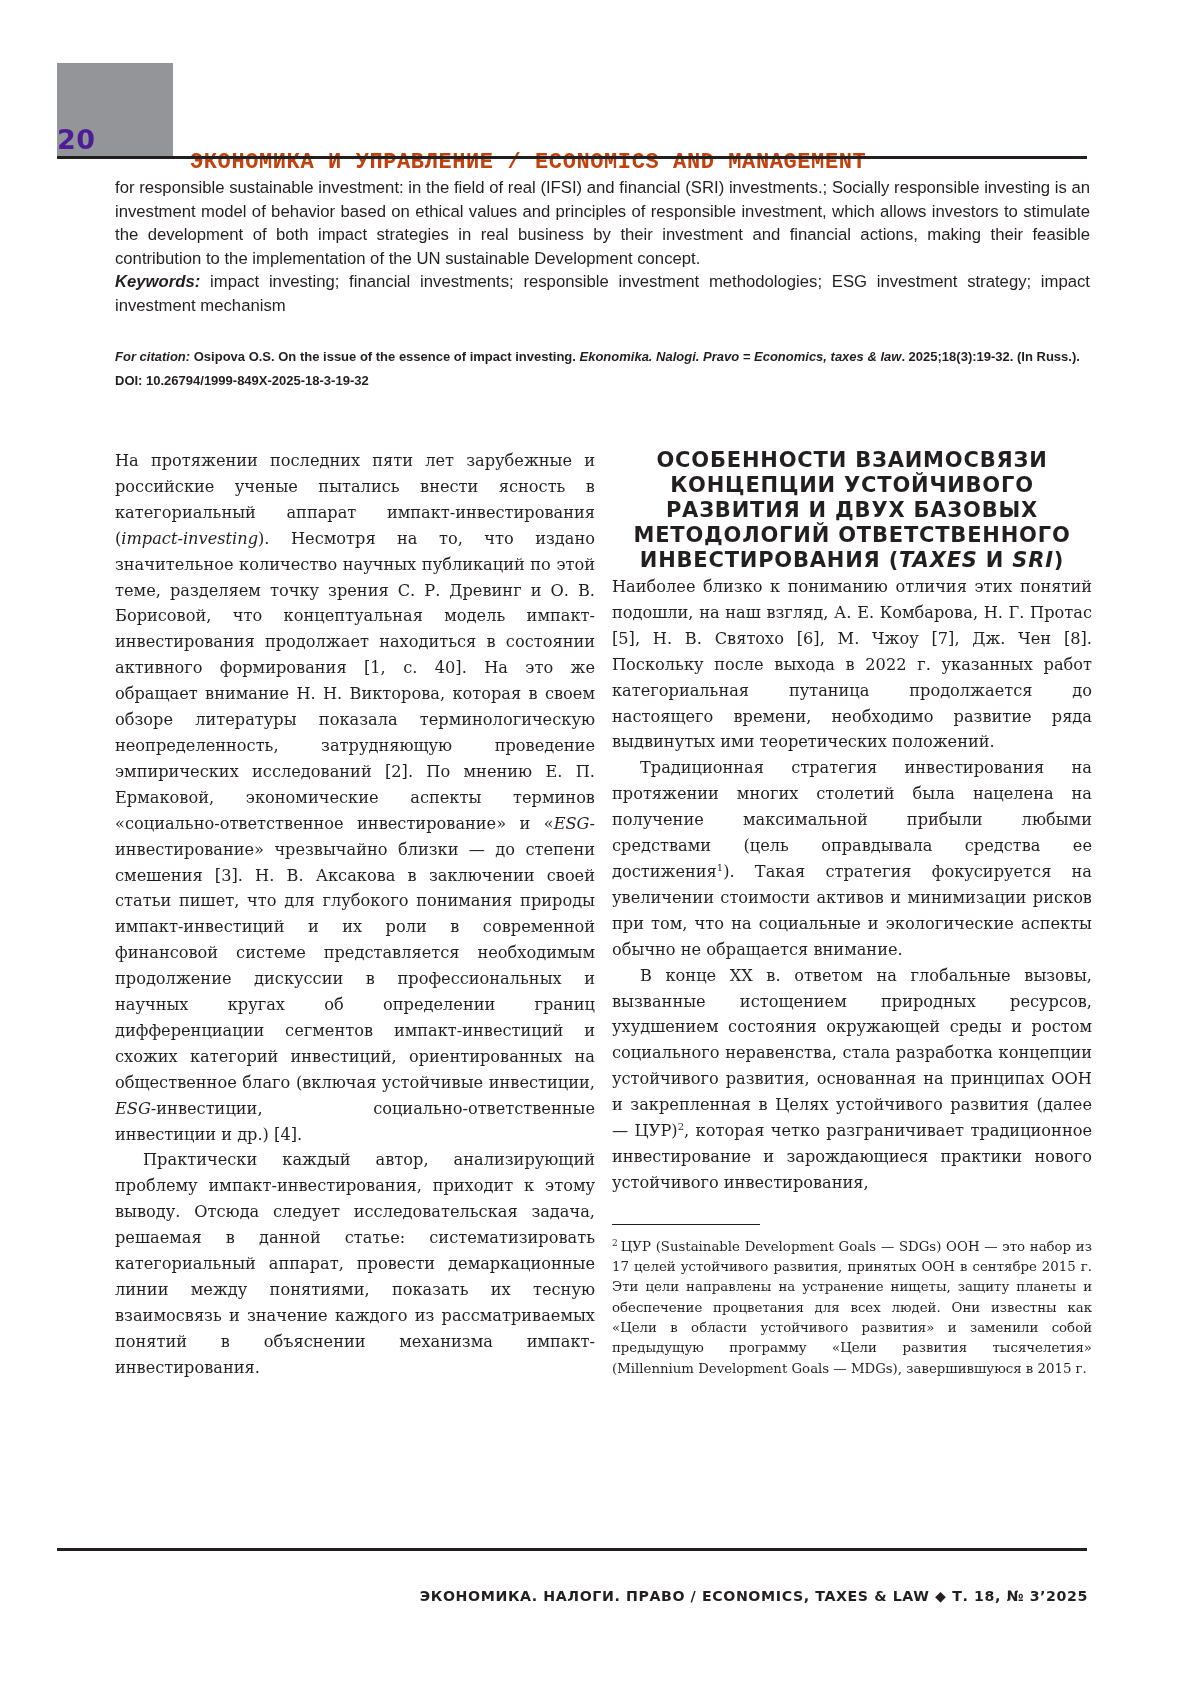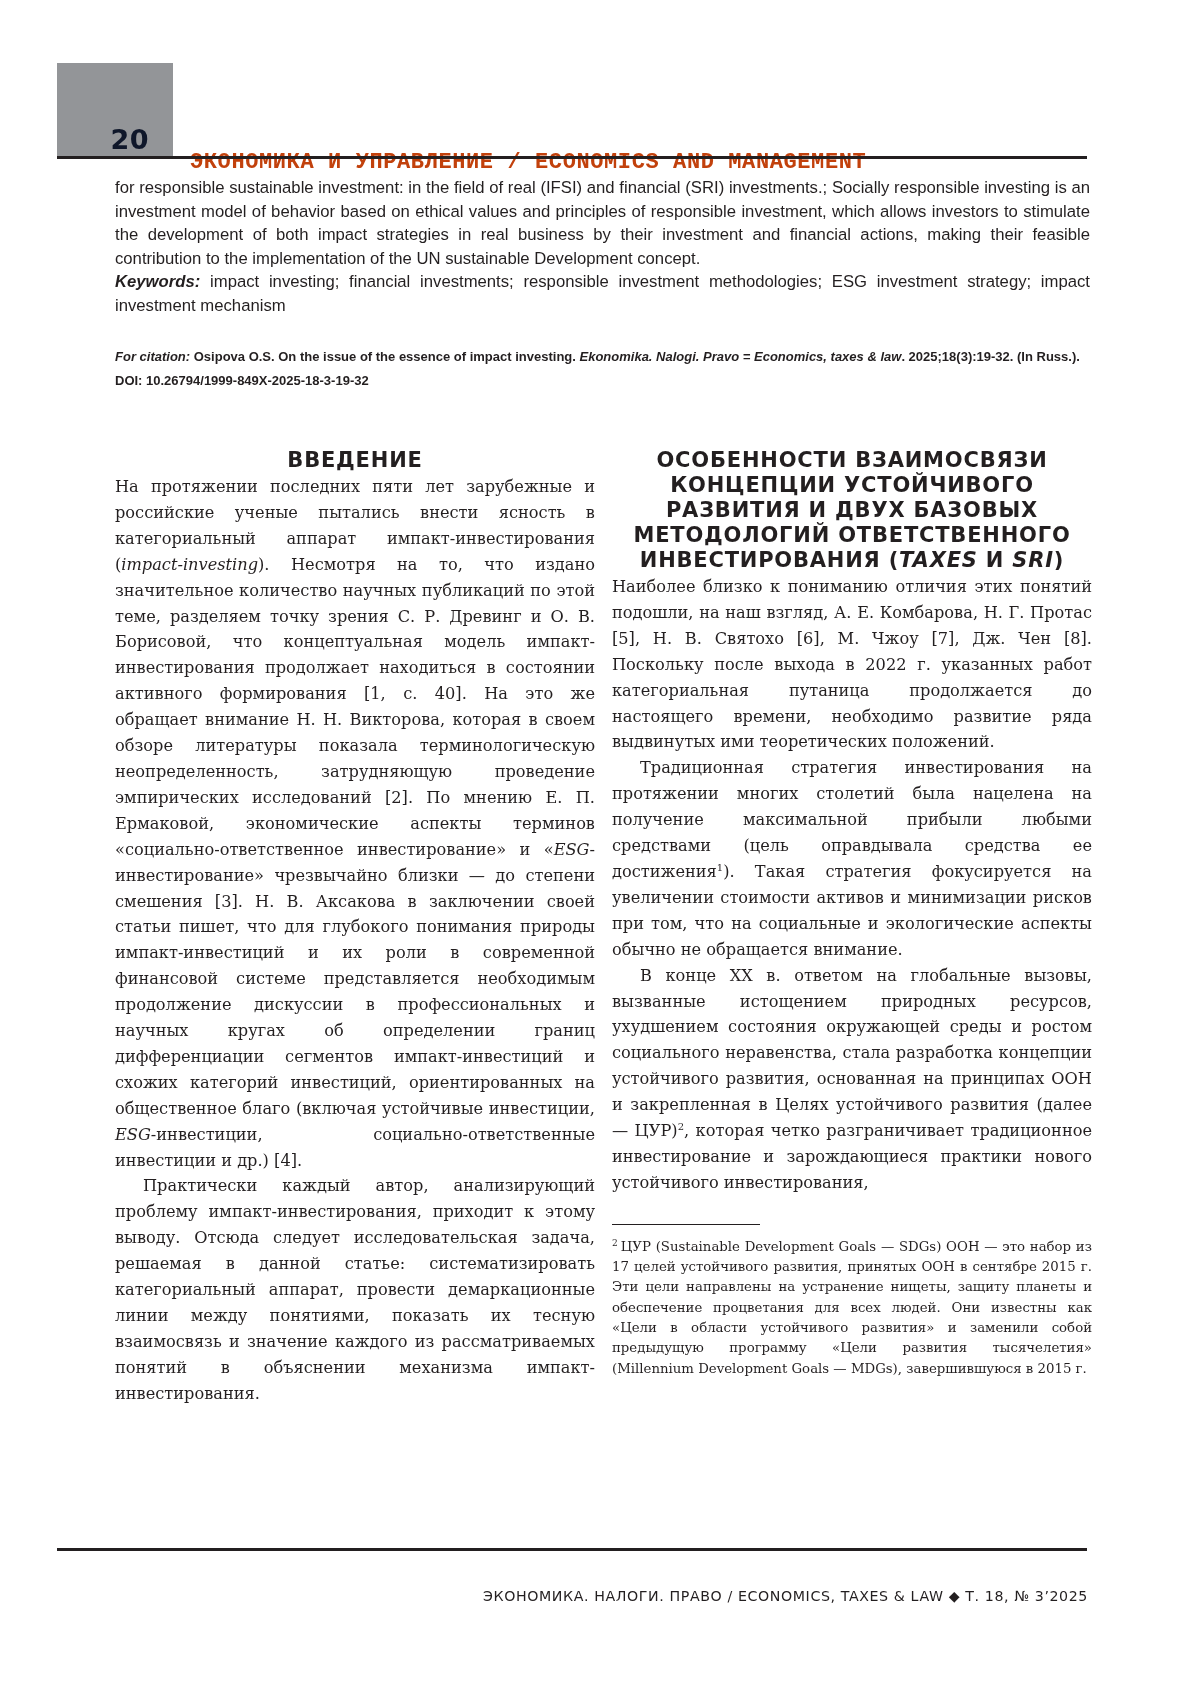--- a/index.html
+++ b/index.html
@@ -3,22 +3,22 @@
 <meta charset="utf-8">
 <style>
   html, body { margin: 0; padding: 0; background: #ffffff; }
   body { width: 1200px; height: 1697px; position: relative; overflow: hidden; color: #231f20; }
 
   .page-num-box {
     position: absolute; left: 57px; top: 63px; width: 116px; height: 94px;
     background: #939598;
   }
   .page-num {
-    position: absolute; left: 0; right: 0; bottom: 2px; text-align: right; padding-right: 24px;
-    font-family: "DejaVu Sans", sans-serif; font-size: 27px; font-weight: bold; color: #0f172a;
+    position: absolute; left: 0; right: 0; bottom: 2px; padding-right: 24px;
+    font-family: "DejaVu Sans", sans-serif; font-size: 27px; font-weight: bold; color: #4c1d95;
     letter-spacing: 0.5px;
   }
   .running-head {
     position: absolute; left: 190px; top: 118px;
     font-family: Liberation Mono, monospace; font-size: 22px; font-weight: bold; color: #c2410c;
     letter-spacing: 0.6px; white-space: nowrap; margin-top: 32px;
   }
   .head-rule {
     position: absolute; left: 57px; top: 156px; width: 1030px; height: 3px; background: #231f20;
   }
@@ -57,21 +57,21 @@
     font-family: "DejaVu Serif", serif; font-size: 13.3px; line-height: 20.3px; text-align: justify; margin: 0;
   }
   .fn-mark { font-size: 9px; vertical-align: 5px; margin-right: 3px; }
   sup.ref { font-size: 10px; vertical-align: 6px; line-height: 0; }
 
   .foot-rule {
     position: absolute; left: 57px; top: 1548px; width: 1030px; height: 3px; background: #231f20;
   }
   .running-foot {
     position: absolute; right: 112px; top: 1588px;
-    font-family: "DejaVu Sans", sans-serif; font-size: 14.2px; font-weight: normal; color: #231f20;
+    font-family: "DejaVu Sans", sans-serif; font-size: 14.2px; font-weight: bold; color: #231f20;
     letter-spacing: 0.6px; white-space: nowrap;
   }
 </style>
 </head>
 <body>
 
 <div class="page-num-box">
   <div class="page-num">20</div>
 </div>
 <div class="running-head">ЭКОНОМИКА И УПРАВЛЕНИЕ / ECONOMICS AND MANAGEMENT</div>
@@ -82,21 +82,20 @@
   <p><span class="kw-label">Keywords:</span> <span>impact investing; financial investments; responsible investment methodologies; ESG investment strategy; impact investment mechanism</span></p>
 </div>
 
 <div class="citation">
   <i>For citation:</i>
   <span>Osipova O.S. On the issue of the essence of impact investing.</span>
   <i>Ekonomika. Nalogi. Pravo = Economics, taxes &amp; law</i><span>. 2025;18(3):19-32. (In Russ.). DOI: 10.26794/1999-849X-2025-18-3-19-32</span>
 </div>
 
 <div class="col col-left">
-  <h2 class="section-title">ВВЕДЕНИЕ</h2>
   <p><span>На протяжении последних пяти лет зарубежные и российские ученые пытались внести ясность в категориальный аппарат импакт-инвестирования (</span><i>impact-investing</i><span>). Несмотря на то, что издано значительное количество научных публикаций по этой теме, разделяем точку зрения С. Р. Древинг и О. В. Борисовой, что концептуальная модель импакт-инвестирования продолжает находиться в состоянии активного формирования [1, с. 40]. На это же обращает внимание Н. Н. Викторова, которая в своем обзоре литературы показала терминологическую неопределенность, затрудняющую проведение эмпирических исследований [2]. По мнению Е. П. Ермаковой, экономические аспекты терминов «социально-ответственное инвестирование» и «</span><i>ESG</i><span>-инвестирование» чрезвычайно близки — до степени смешения [3]. Н. В. Аксакова в заключении своей статьи пишет, что для глубокого понимания природы импакт-инвестиций и их роли в современной финансовой системе представляется необходимым продолжение дискуссии в профессиональных и научных кругах об определении границ дифференциации сегментов импакт-инвестиций и схожих категорий инвестиций, ориентированных на общественное благо (включая устойчивые инвестиции, </span><i>ESG</i><span>-инвестиции, социально-ответственные инвестиции и др.) [4].</span></p>
   <p class="indent">Практически каждый автор, анализирующий проблему импакт-инвестирования, приходит к этому выводу. Отсюда следует исследовательская задача, решаемая в данной статье: систематизировать категориальный аппарат, провести демаркационные линии между понятиями, показать их тесную взаимосвязь и значение каждого из рассматриваемых понятий в объяснении механизма импакт-инвестирования.</p>
 </div>
 
 <div class="col col-right">
   <h2 class="section-title"><span>ОСОБЕННОСТИ ВЗАИМОСВЯЗИ КОНЦЕПЦИИ УСТОЙЧИВОГО РАЗВИТИЯ И ДВУХ БАЗОВЫХ МЕТОДОЛОГИЙ ОТВЕТСТВЕННОГО ИНВЕСТИРОВАНИЯ (</span><i>TAXES</i><span> И </span><i>SRI</i><span>)</span></h2>
   <p>Наиболее близко к пониманию отличия этих понятий подошли, на наш взгляд, А. Е. Комбарова, Н. Г. Протас [5], Н. В. Святохо [6], М. Чжоу [7], Дж. Чен [8]. Поскольку после выхода в 2022 г. указанных работ категориальная путаница продолжается до настоящего времени, необходимо развитие ряда выдвинутых ими теоретических положений.</p>
   <p class="indent"><span>Традиционная стратегия инвестирования на протяжении многих столетий была нацелена на получение максимальной прибыли любыми средствами (цель оправдывала средства ее достижения</span><sup class="ref">1</sup><span>). Такая стратегия фокусируется на увеличении стоимости активов и минимизации рисков при том, что на социальные и экологические аспекты обычно не обращается внимание.</span></p>
   <p class="indent"><span>В конце XX в. ответом на глобальные вызовы, вызванные истощением природных ресурсов, ухудшением состояния окружающей среды и ростом социального неравенства, стала разработка концепции устойчивого развития, основанная на принципах ООН и закрепленная в Целях устойчивого развития (далее — ЦУР)</span><sup class="ref">2</sup><span>, которая четко разграничивает традиционное инвестирование и зарождающиеся практики нового устойчивого инвестирования,</span></p>
 

